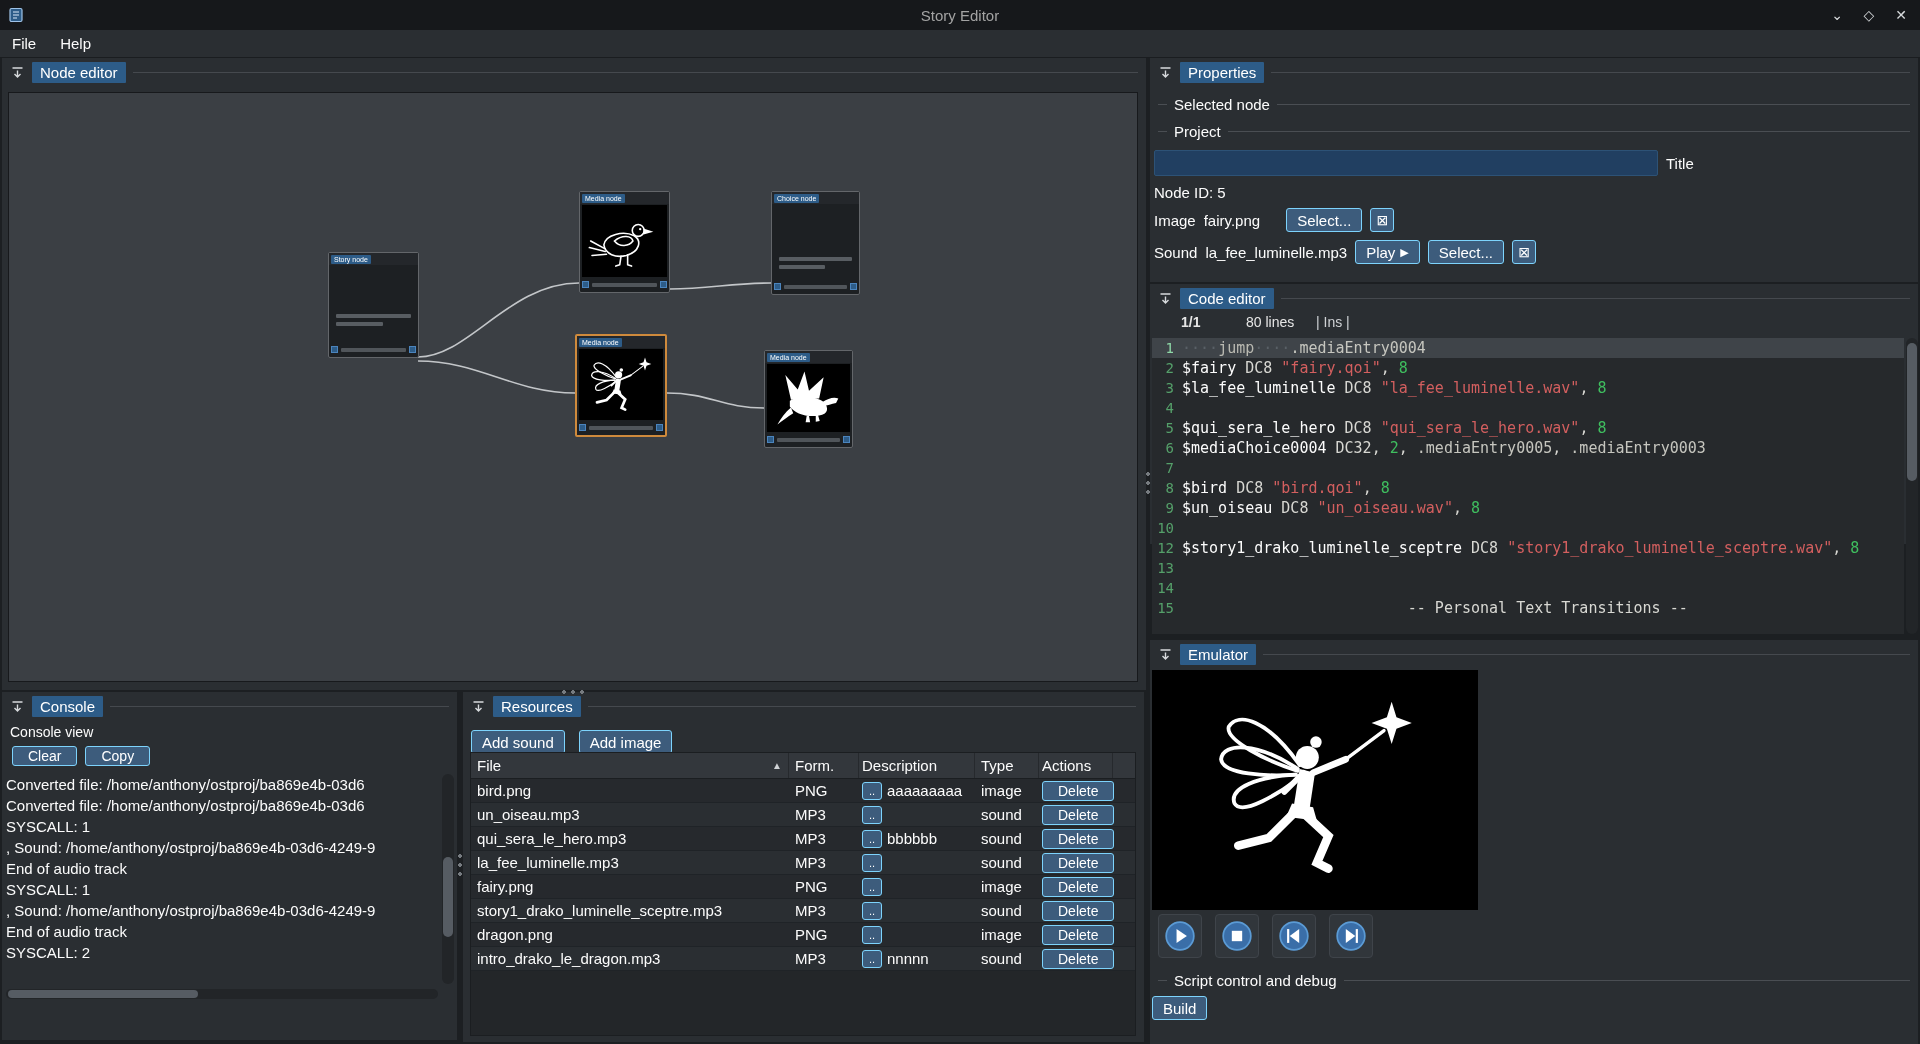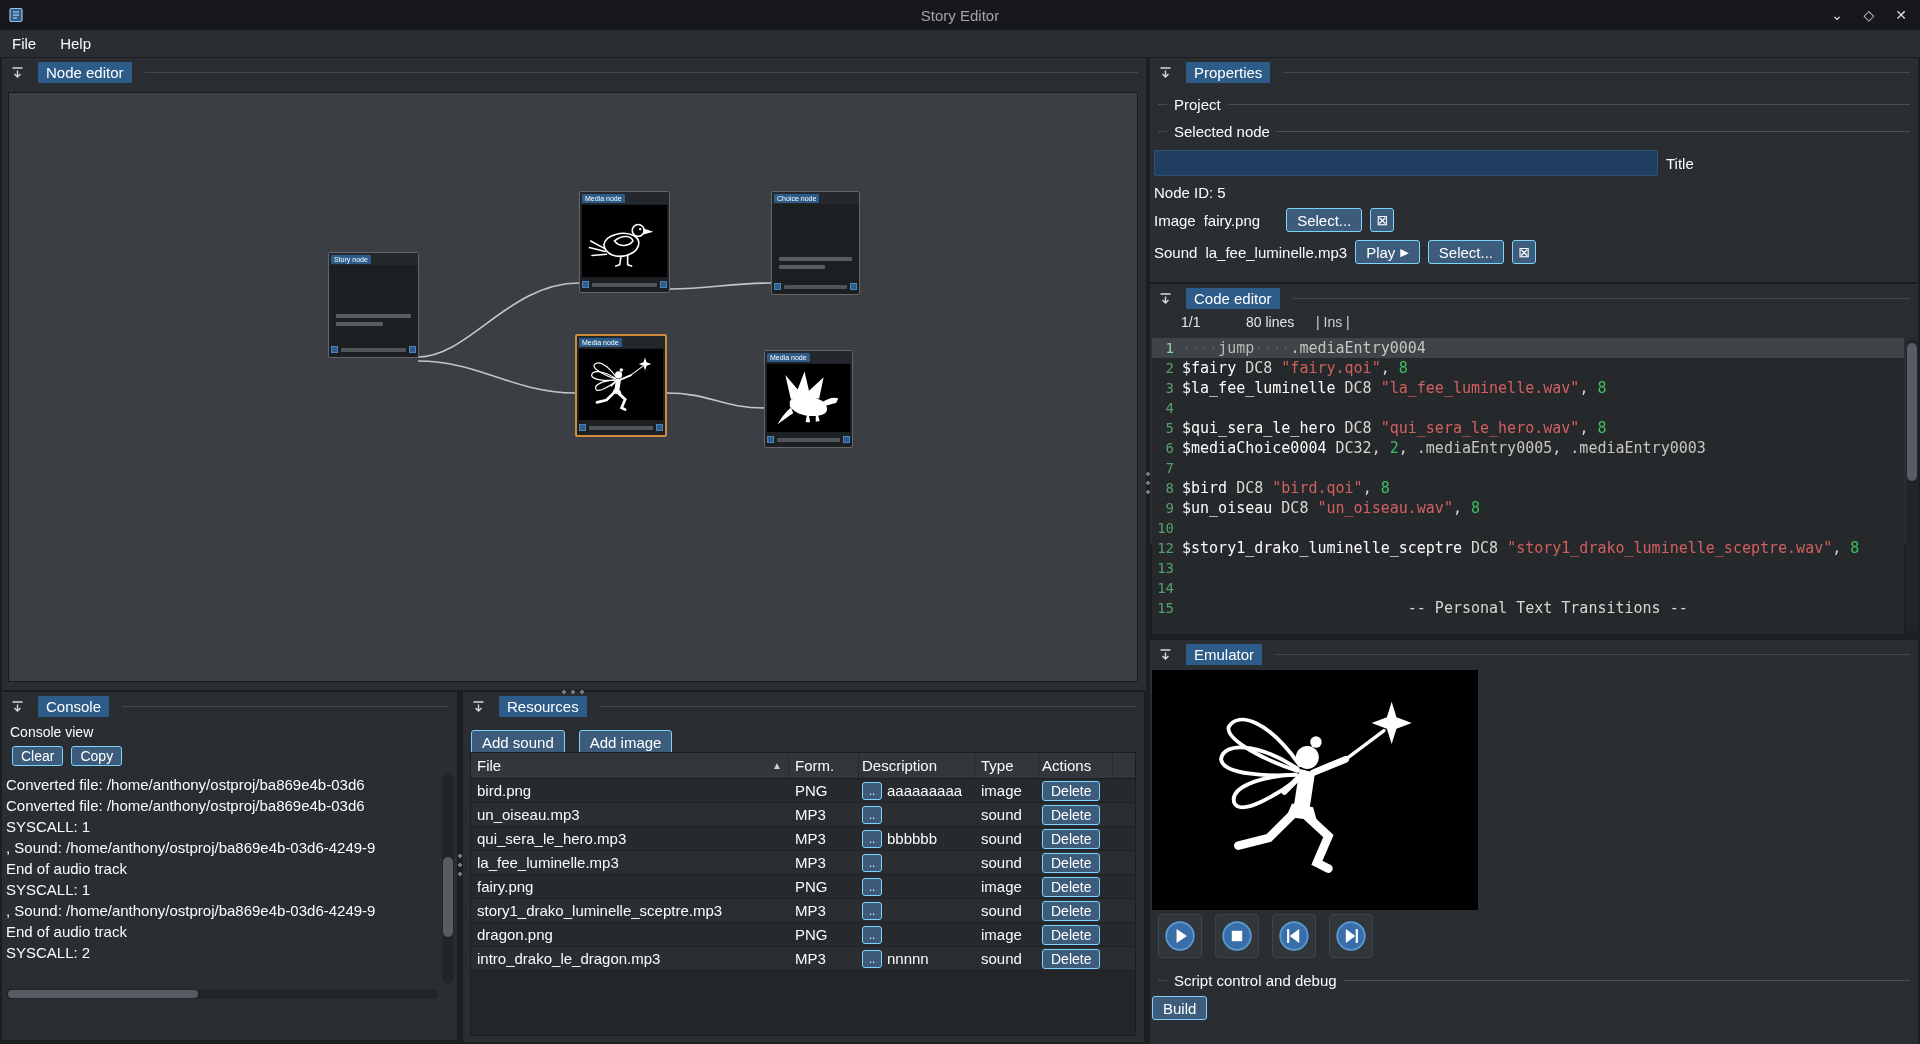--- a/index.html
+++ b/index.html
@@ -12,21 +12,21 @@
   .titlebar .title { flex:1; text-align:center; font-size:15px; color:#a3a3a3; }
   .win-controls { position:absolute; right:6px; top:0; height:30px; display:flex; align-items:center; gap:6px; }
   .win-btn { width:26px; height:26px; display:flex; align-items:center; justify-content:center; color:#d7dadd; font-size:14px; cursor:default; }
 
   
   .menubar { position:absolute; left:0; top:30px; width:1920px; height:28px; background:#2a2e32; display:flex; align-items:center; border-bottom:1px solid #1a1d20; }
   .menu-item { padding:0 12px; height:28px; display:flex; align-items:center; font-size:15px; }
 
   
   .panel { position:absolute; background:#2a2e32; }
-  .panel-header { height:28px; display:flex; align-items:center; gap:13px; padding-left:8px; padding-right:8px; }
+  .panel-header { height:28px; display:flex; align-items:center; gap:7px; padding-left:8px; padding-right:8px; }
   .panel-chip { background:#2d5c88; color:#fff; padding:2px 8px; font-size:15px; border-radius:1px; white-space:nowrap; }
   .hline { flex:1; height:1px; background:#45494e; }
   .collapse-icon { width:15px; height:15px; flex:none; }
 
   
   #node-editor-panel { left:2px; top:58px; width:1144px; height:632px; }
   .canvas { position:absolute; left:6px; top:34px; width:1130px; height:590px; background:#3b3f44; border:1px solid #17191c; overflow:hidden; }
   .edges { position:absolute; left:0; top:0; }
   .gnode { position:absolute; background:#1d2023; border:1px solid #63666a; border-radius:2px; }
   .gnode.sel { border:2px solid #cf8a3c; }
@@ -66,21 +66,21 @@
   .c-form { width:70px;  padding:0 6px; }
   .c-desc { width:116px; padding:0 3px; display:flex; align-items:center; gap:5px; overflow:hidden; white-space:nowrap; }
   .c-type { width:64px;  padding:0 6px; }
   .c-act  { width:74px;  padding:0 3px; }
   .th.c-file { justify-content:space-between; }
   .sort-arrow { font-size:10px; color:#d0d3d6; }
   .gutter-col { flex:1; border-right:none; }
 
   
   .btn { background:#3d5c7c; color:#fff; border:1px solid #7dd3fc; border-radius:3px; font-family:"Liberation Sans",sans-serif; font-size:15px; padding:2px 10px; height:24px; display:inline-flex; align-items:center; gap:5px; cursor:default; white-space:nowrap; }
-  .btn.small { height:20px; font-size:14px; padding:0 8px; }
+  .btn.small { height:20px; font-size:14px; padding:0 15px; }
   .btn.mini { height:18px; width:20px; font-size:11px; padding:0; justify-content:center; }
   .btn.icon-btn { width:24px; padding:0; justify-content:center; font-size:14px; }
   .text-input { background:#213f61; border:1px solid #2d5276; border-radius:2px; height:26px; color:#fcfcfc; font-size:15px; padding:0 6px; }
 
   
   #properties-panel { left:1150px; top:58px; width:768px; height:224px; }
   .group { display:flex; align-items:center; gap:7px; margin:10px 8px 0 8px; font-size:15px; }
   .gline { height:1px; background:#4a4e53; }
   .gline.w8 { width:9px; }
   .gline.fill { flex:1; }
@@ -90,21 +90,21 @@
   #node-id-row { top:126px; }
   #image-row { top:150px; }
   #sound-row { top:182px; }
   .prop-label { font-size:15px; }
   .prop-value { font-size:15px; }
   #image-row .prop-value { margin-right:18px; }
 
   
   #code-editor-panel { left:1150px; top:284px; width:768px; height:260px; }
   .code-status { position:absolute; left:0; top:30px; width:100%; height:20px; font-size:14px; color:#e6e6e6; }
-  .code-status .cursor-pos { position:absolute; left:31px; }
+  .code-status .cursor-pos { position:absolute; left:31px;font-weight:bold; }
   .code-status .lines-count { position:absolute; left:96px; }
   .code-status .mode { position:absolute; left:166px; color:#cfd2d5; }
   .code-area { position:absolute; left:2px; top:54px; width:752px; height:296px; background:#26292c; overflow:hidden; }
   .code-line { display:flex; height:20px; line-height:20px; font-family:"DejaVu Sans Mono", monospace; font-size:15px; }
   .code-line.current { background:#3f4449; }
   .code-line .gutter { width:30px; flex:none; text-align:right; padding-right:8px; color:#55a06a; font-size:14px; }
   .code-line.current .gutter { color:#8fd9a8; }
   .code-text { white-space:pre; color:#d8d8d3; }
   .seg-txt { color:#d8d8d3; }
   .seg-var { color:#fcfcfc; }
@@ -441,26 +441,26 @@
     <span class="collapse-icon">
       <svg width="15" height="15" viewBox="0 0 15 15">
           <path d="M2.5 3 H12.5 M7.5 5.5 V12 M4.5 9 L7.5 12 L10.5 9" stroke="#d7dadd" stroke-width="1.4" fill="none"></path>
         </svg>
     </span>
     <span class="panel-chip">Properties</span>
     <span class="hline"></span>
   </div>
   <div class="group">
       <span class="gline w8"></span>
-      <span class="glabel">Project</span>
+      <span class="glabel">Selected node</span>
       <span class="gline fill"></span>
     </div>
   <div class="group">
       <span class="gline w8"></span>
-      <span class="glabel">Selected node</span>
+      <span class="glabel">Project</span>
       <span class="gline fill"></span>
     </div>
   <div class="prop-row" id="title-row">
     <input class="text-input" value="" style="">
     <span class="prop-label">Title</span>
   </div>
   <div class="prop-row" id="node-id-row">
     <span class="prop-label">Node ID: 5</span>
   </div>
   <div class="prop-row" id="image-row">

